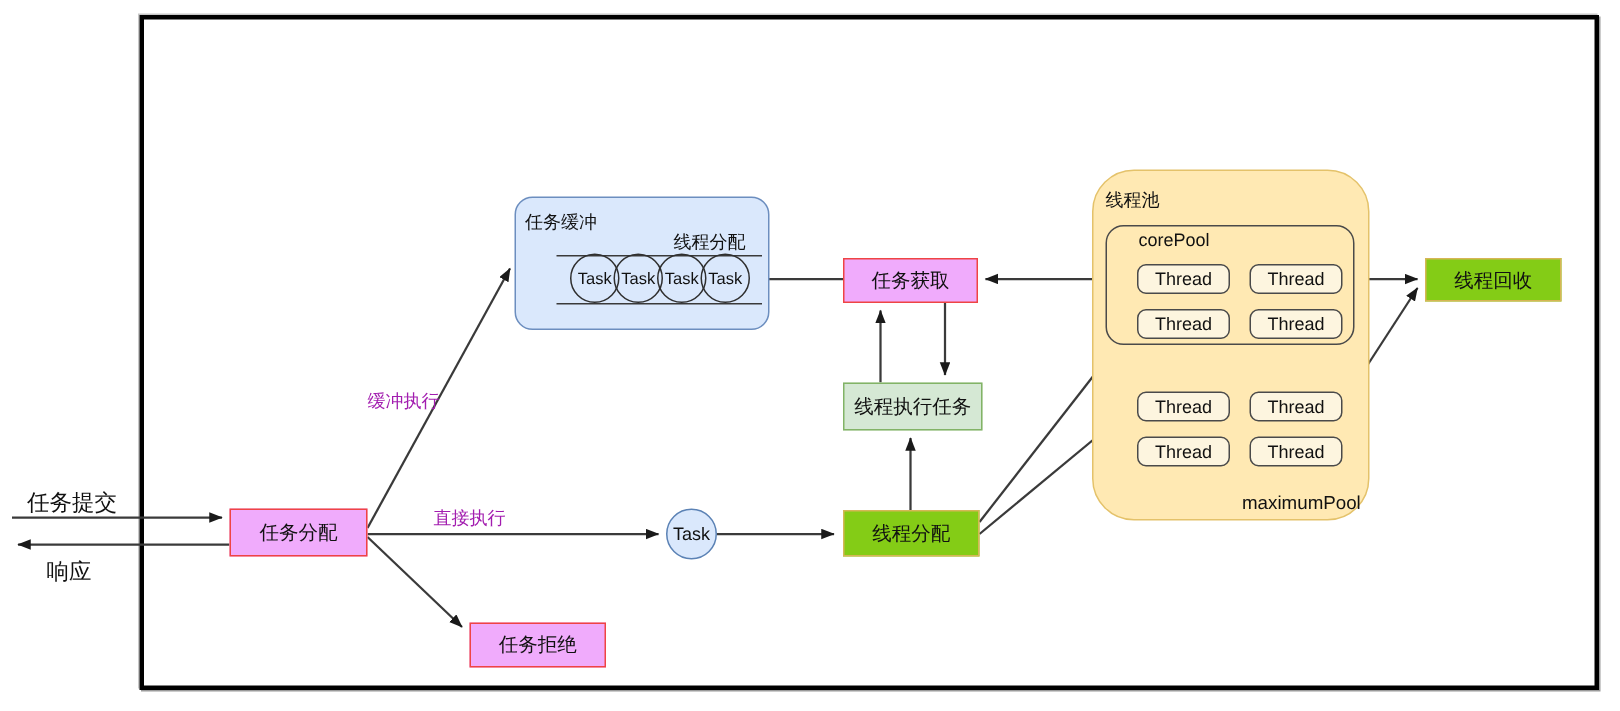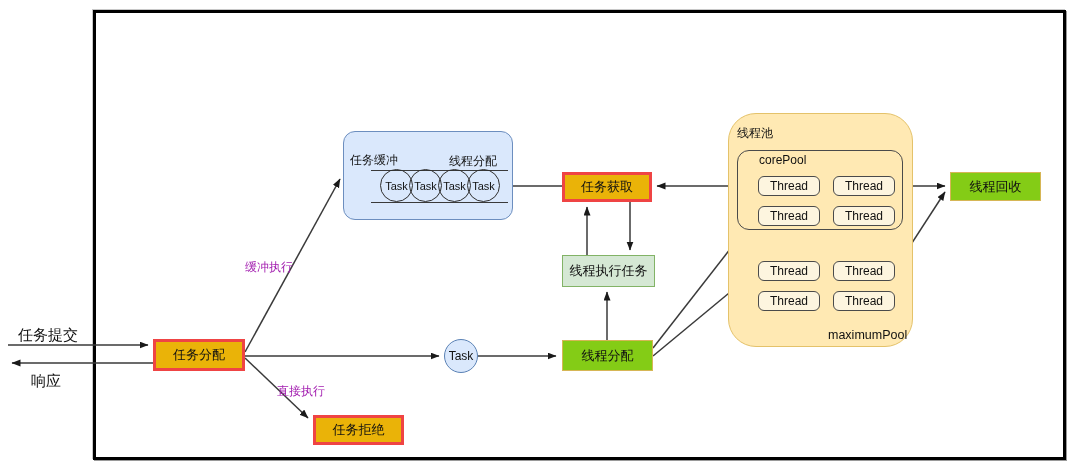--- a/index.html
+++ b/index.html
@@ -14,30 +14,30 @@
     background:#fff;
   }
   .title{
     position:absolute;left:93px;top:36px;width:973px;text-align:center;
     font-size:18px;font-weight:bold;letter-spacing:.2px;
   }
   .node{
     position:absolute;display:flex;align-items:center;justify-content:center;
     box-sizing:border-box;font-size:13px;white-space:nowrap;
   }
-  .blue{background:#eab308;border:3px solid #ef4444;}
+  .blue{background:#f0abfc;border:1px solid #ef4444;}
   .yellow{background:#84cc16;border:1px solid #d6b656;}
   .green{background:#d5e8d4;border:1px solid #82b366;}
   .iolabel{position:absolute;font-size:15px;font-weight:normal;}
   .edgelabel{position:absolute;font-size:12px;color:#a21caf;}
   .buffer{
     position:absolute;left:343px;top:131px;width:170px;height:89px;
     background:#dae8fc;border:1px solid #6c8ebf;border-radius:12px;box-sizing:border-box;
   }
-  .buffer .btitle{position:absolute;left:6px;top:20px;font-size:12px;}
+  .buffer .btitle{position:absolute;left:6px;top:8px;font-size:12px;}
   .buffer .qlabel{position:absolute;left:105px;top:21px;font-size:12px;}
   .qline{position:absolute;left:27px;width:137px;height:0;border-top:1.5px solid #3a3a3a;}
   .qcircle{
     position:absolute;width:33px;height:33px;border:1.5px solid #2f2f2f;border-radius:50%;
     box-sizing:border-box;display:flex;align-items:center;justify-content:center;
     font-size:11px;top:37px;background:transparent;
   }
   .taskcircle{
     position:absolute;left:444px;top:339px;width:34px;height:34px;border-radius:50%;
     background:#dae8fc;border:1.5px solid #5b82b5;box-sizing:border-box;
@@ -91,21 +91,21 @@
       <line x1="897" y1="266" x2="945" y2="192" marker-end="url(#arr)"></line>
       <line x1="653" y1="348" x2="752" y2="221" marker-end="url(#arr)"></line>
       <line x1="653" y1="356" x2="752" y2="274" marker-end="url(#arr)"></line>
     </g>
   </svg>
 
   <div class="iolabel" style="left:18px;top:326px;">任务提交</div>
   <div class="iolabel" style="left:31px;top:372px;">响应</div>
 
   <div class="edgelabel" style="left:245px;top:259px;">缓冲执行</div>
-  <div class="edgelabel" style="left:277px;top:337px;margin-top:46px;">直接执行</div>
+  <div class="edgelabel" style="left:289px;top:337px;">直接执行</div>
 
   <div class="node blue" style="left:153px;top:339px;width:92px;height:32px;">
     <span>任务分配</span>
   </div>
 
   <div class="node blue" style="left:313px;top:415px;width:91px;height:30px;">
     <span>任务拒绝</span>
   </div>
 
   <div class="taskcircle">

